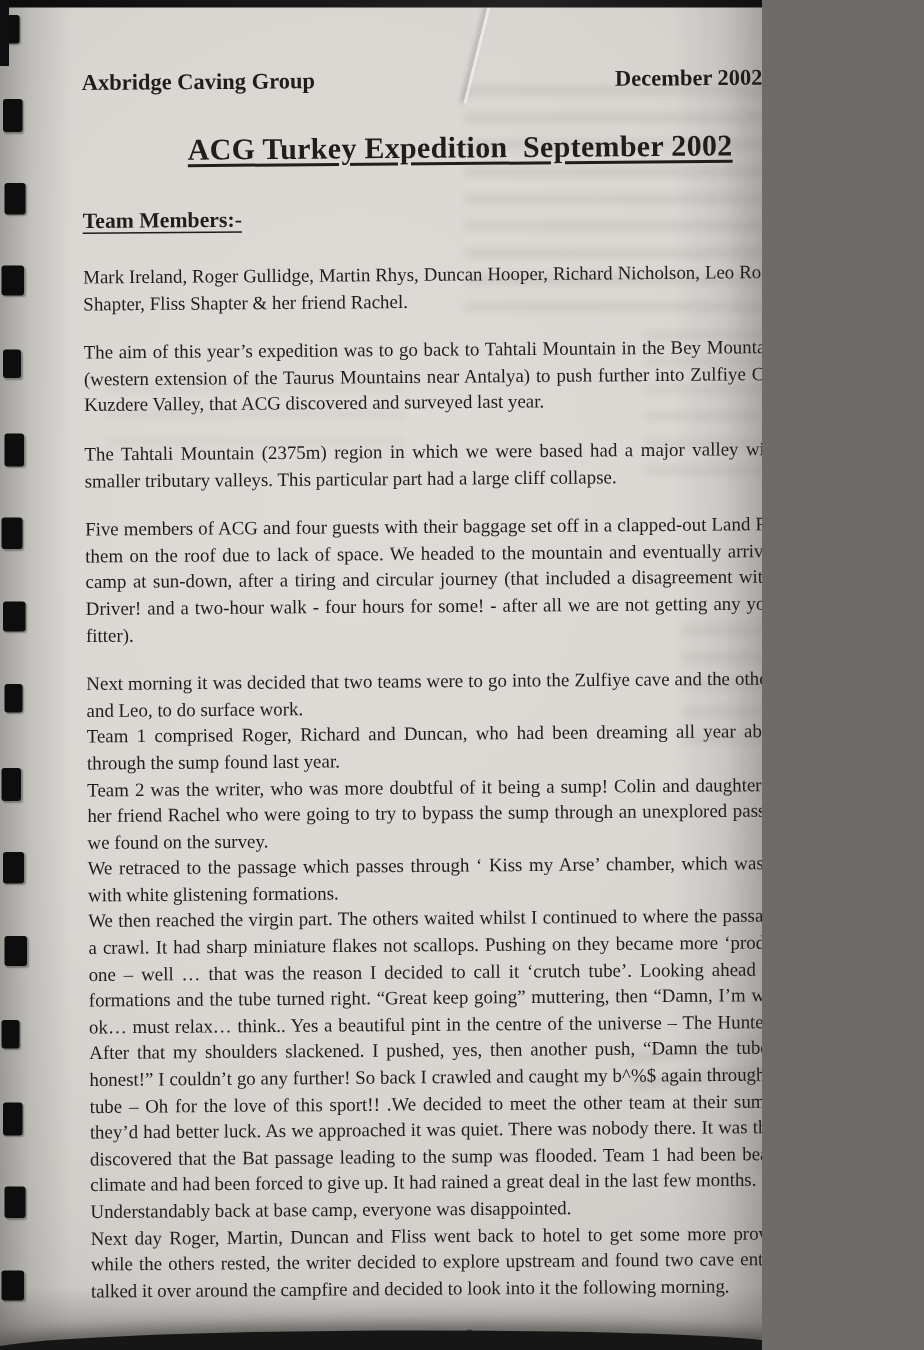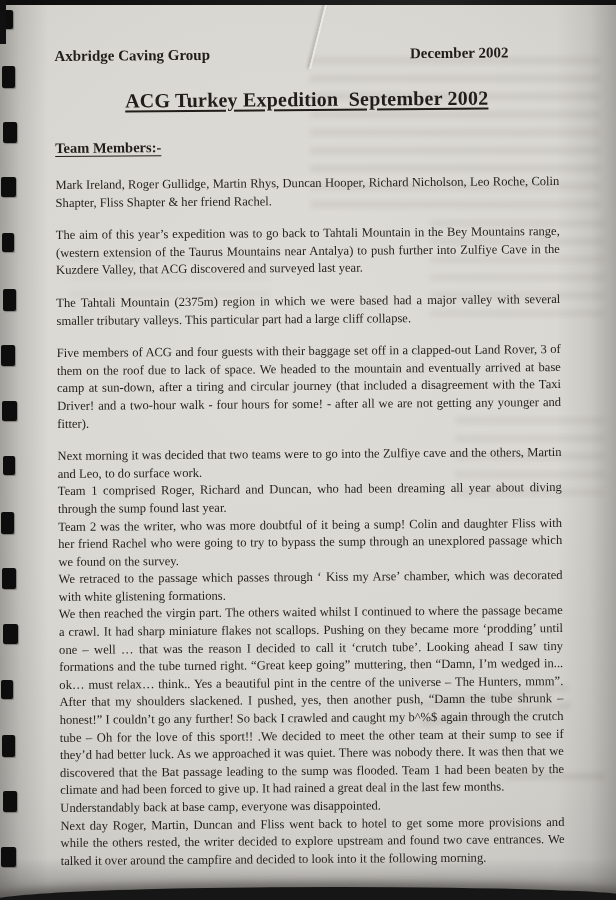--- a/index.html
+++ b/index.html
@@ -1,17 +1,17 @@
 <!DOCTYPE html>
 <html><head>
 <meta charset="utf-8">
 <style>
   html,body{margin:0;padding:0;background:#6e6c68;}
   .photo{
-    position:relative;width:616px;height:900px;overflow:hidden;
+    position:relative;width:508px;height:900px;overflow:hidden;
     background:
       linear-gradient(to right, rgba(70,68,64,.38) 0px, rgba(70,68,64,.16) 20px, rgba(70,68,64,0) 48px),
       linear-gradient(to left, rgba(70,68,64,.32) 0px, rgba(70,68,64,.10) 26px, rgba(70,68,64,0) 60px),
       linear-gradient(to top, rgba(55,53,50,.40) 0px, rgba(55,53,50,0) 42px),
       radial-gradient(ellipse 120% 85% at 46% 38%, #dedcd7 0%, #d9d7d2 45%, #d0cec9 68%, #c0beba 88%, #aeaca8 100%);
     font-family:"Liberation Serif","DejaVu Serif",serif;
   }
   .edge-top{position:absolute;top:0;left:0;width:100%;height:5px;
     background:linear-gradient(to right,#0c0c0c 0%,#181818 40%,#222 70%,#101010 100%);}
   .edge-left-bar{position:absolute;top:0;left:0;width:6px;height:44px;background:#101010;}

